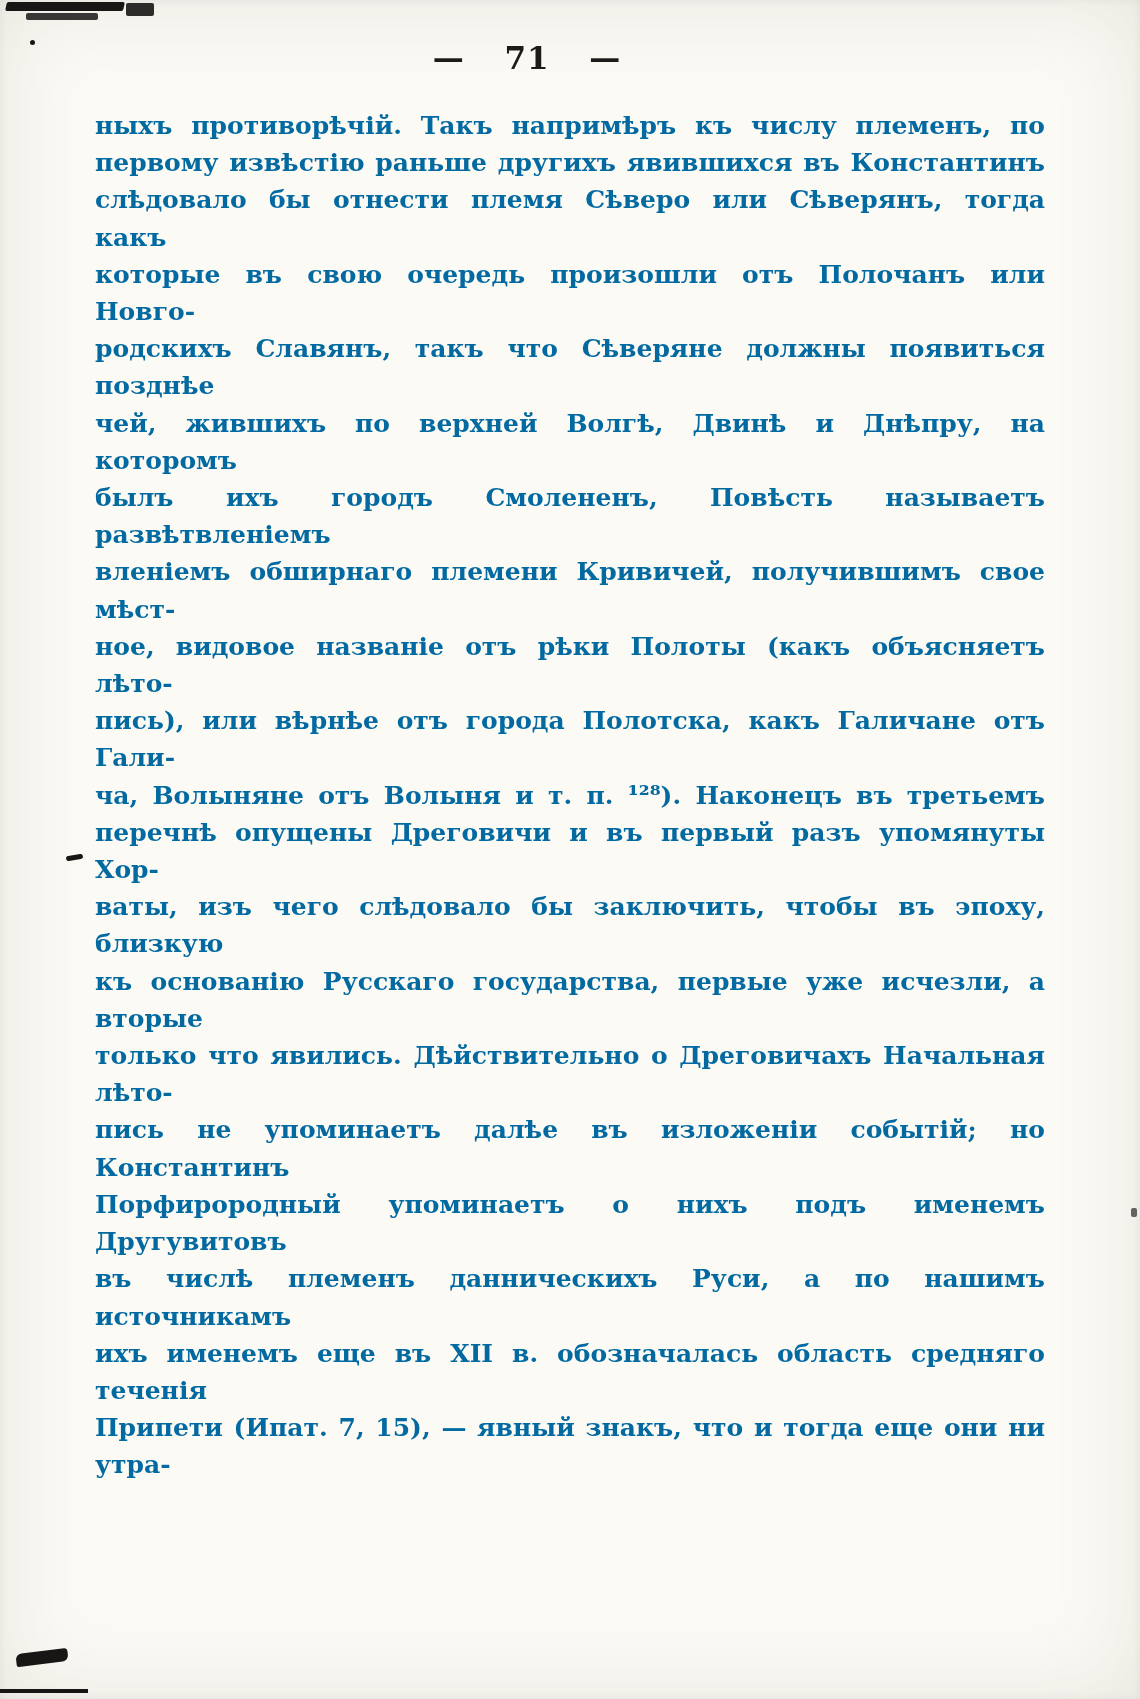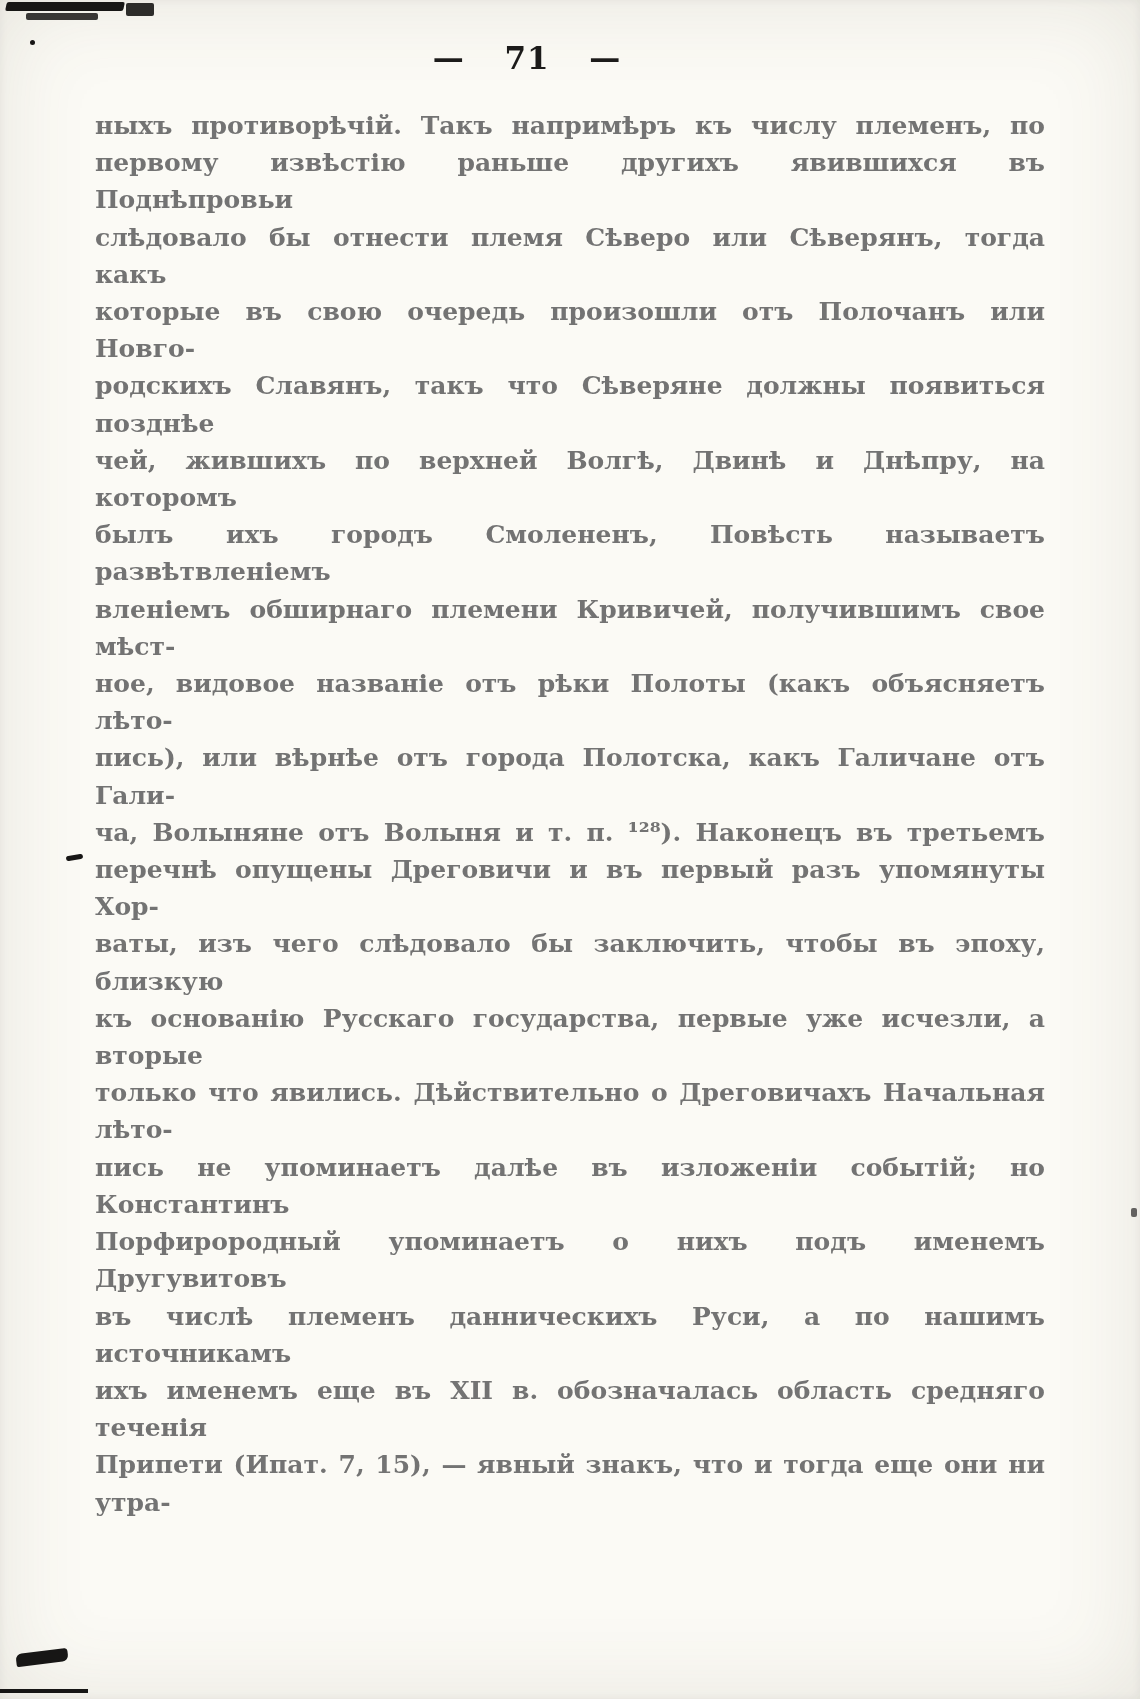--- a/index.html
+++ b/index.html
@@ -25,21 +25,21 @@
     padding-right: 86px;
     letter-spacing: 1px;
   }
   .text-block {
     margin: 31px 95px 0 95px;
   }
   .line {
     font-size: 25px;
     line-height: 37.2px;
     font-weight: bold;
-    color: #737373;
+    color: #0369a1;
     text-align: justify;
     text-align-last: justify;
     word-spacing: 2px;
   }
   
   .artifact { position: absolute; background: #171615; }
   .a-top1  { left: 6px;   top: 2px;    width: 118px; height: 9px;  border-radius: 2px; transform: skewX(-12deg); }
   .a-top2  { left: 26px;  top: 13px;   width: 72px;  height: 7px;  opacity: .85; border-radius: 2px; }
   .a-top3  { left: 126px; top: 3px;    width: 28px;  height: 13px; opacity: .9;  border-radius: 2px; }
   .a-dot   { left: 30px;  top: 40px;   width: 5px;   height: 5px;  border-radius: 50%; }
@@ -59,21 +59,21 @@
   <div class="artifact a-dot"></div>
   <div class="artifact a-dash"></div>
   <div class="artifact a-bottom"></div>
   <div class="artifact a-bline"></div>
   <div class="artifact a-right"></div>
 
   <div class="page-header">— 71 —</div>
 
   <div class="text-block">
       <div class="line">ныхъ противорѣчій. Такъ напримѣръ къ числу племенъ, по</div>
-      <div class="line">первому извѣстію раньше другихъ явившихся въ Поднѣпровьи</div>
+      <div class="line">первому извѣстію раньше другихъ явившихся въ Константинъ</div>
       <div class="line">слѣдовало бы отнести племя Сѣверо или Сѣверянъ, тогда какъ</div>
       <div class="line">которые въ свою очередь произошли отъ Полочанъ или Новго-</div>
       <div class="line">родскихъ Славянъ, такъ что Сѣверяне должны появиться позднѣе</div>
       <div class="line">чей, жившихъ по верхней Волгѣ, Двинѣ и Днѣпру, на которомъ</div>
       <div class="line">былъ ихъ городъ Смолененъ, Повѣсть называетъ развѣтвленіемъ</div>
       <div class="line">вленіемъ обширнаго племени Кривичей, получившимъ свое мѣст-</div>
       <div class="line">ное, видовое названіе отъ рѣки Полоты (какъ объясняетъ лѣто-</div>
       <div class="line">пись), или вѣрнѣе отъ города Полотска, какъ Галичане отъ Гали-</div>
       <div class="line">ча, Волыняне отъ Волыня и т. п. ¹²⁸). Наконецъ въ третьемъ</div>
       <div class="line">перечнѣ опущены Дреговичи и въ первый разъ упомянуты Хор-</div>

